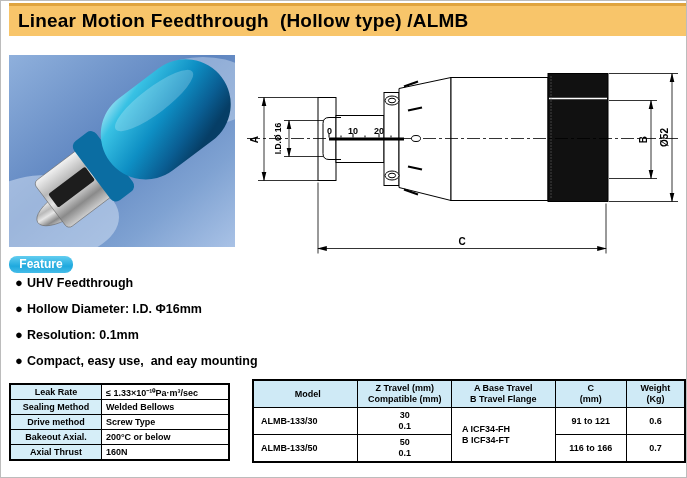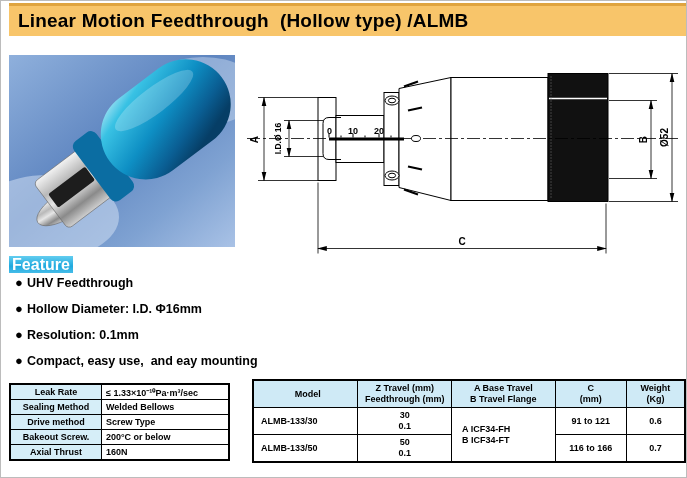--- a/index.html
+++ b/index.html
@@ -1,21 +1,21 @@
 <!DOCTYPE html>
 <html><head>
 <meta charset="utf-8">
 <style>
   html,body{margin:0;padding:0;background:#e8e8e8;font-family:"Liberation Sans",sans-serif;}
   .page{position:relative;width:687px;height:478px;background:#ffffff;border:1px solid #bcbcbc;box-sizing:border-box;overflow:hidden;}
   .titlebar{position:absolute;left:8px;top:2px;width:681px;height:33px;background:#F8C56A;border-top:3px solid #DFA440;box-sizing:border-box;}
   .titlebar .title{font-size:19px;font-weight:bold;color:#000;line-height:30px;padding-left:9px;white-space:pre;letter-spacing:0.2px;}
   .photo{position:absolute;left:8px;top:54px;width:226px;height:192px;}
   .drawing{position:absolute;left:240px;top:53px;width:445px;height:208px;}
-  .feature-badge{position:absolute;left:8px;top:255px;width:64px;height:17px;background:linear-gradient(180deg,#63CDF0 0%,#1FA9DE 60%,#45BCE8 100%);border-radius:0;color:#fff;font-size:16px;font-weight:bold;text-align:center;line-height:17px;}
+  .feature-badge{position:absolute;left:8px;top:255px;width:64px;height:17px;background:linear-gradient(180deg,#63CDF0 0%,#1FA9DE 60%,#45BCE8 100%);border-radius:8px;color:#fff;font-size:12px;font-weight:bold;text-align:center;line-height:17px;}
   .features{position:absolute;left:10px;top:274px;width:320px;}
   .feature-row{display:flex;align-items:baseline;height:26px;}
   .feature-row .bullet{font-size:13px;font-weight:bold;width:16px;text-align:center;}
   .feature-row .ftext{font-size:12.5px;font-weight:bold;color:#000;white-space:pre-wrap;}
   table{border-collapse:collapse;}
   .spec-table{position:absolute;left:8px;top:382px;}
   .spec-table table{border:2px solid #000;}
   .spec-table td{border:1px solid #000;font-size:9px;font-weight:bold;height:14px;padding:0 4px;}
   .spec-table td.lbl{background:#D6EEF8;width:82px;text-align:center;}
   .spec-table td.val{width:118px;text-align:left;}
@@ -182,39 +182,39 @@
         </tr>
         <tr>
           <td class="lbl">Sealing Method</td>
           <td class="val">Welded Bellows</td>
         </tr>
         <tr>
           <td class="lbl">Drive method</td>
           <td class="val">Screw Type</td>
         </tr>
         <tr>
-          <td class="lbl">Bakeout Screw.</td>
+          <td class="lbl">Bakeout Axial.</td>
           <td class="val">200°C or below</td>
         </tr>
         <tr>
           <td class="lbl">Axial Thrust</td>
           <td class="val">160N</td>
         </tr>
       </tbody>
     </table>
   </div>
 
   <div class="model-table">
     <table>
       <thead>
         <tr>
           <th class="model-cell" style="text-align:center">Model</th>
           <th class="zcell">
             <div>Z Travel (mm)</div>
-            <div>Feedthrough (mm)</div>
+            <div>Compatible (mm)</div>
           </th>
           <th class="fcell" style="text-align:center;padding-left:3px">
             <div>A Base Travel</div>
             <div>B Travel Flange</div>
           </th>
           <th class="ccell">
             <div>C</div>
             <div>(mm)</div>
           </th>
           <th class="wcell">

